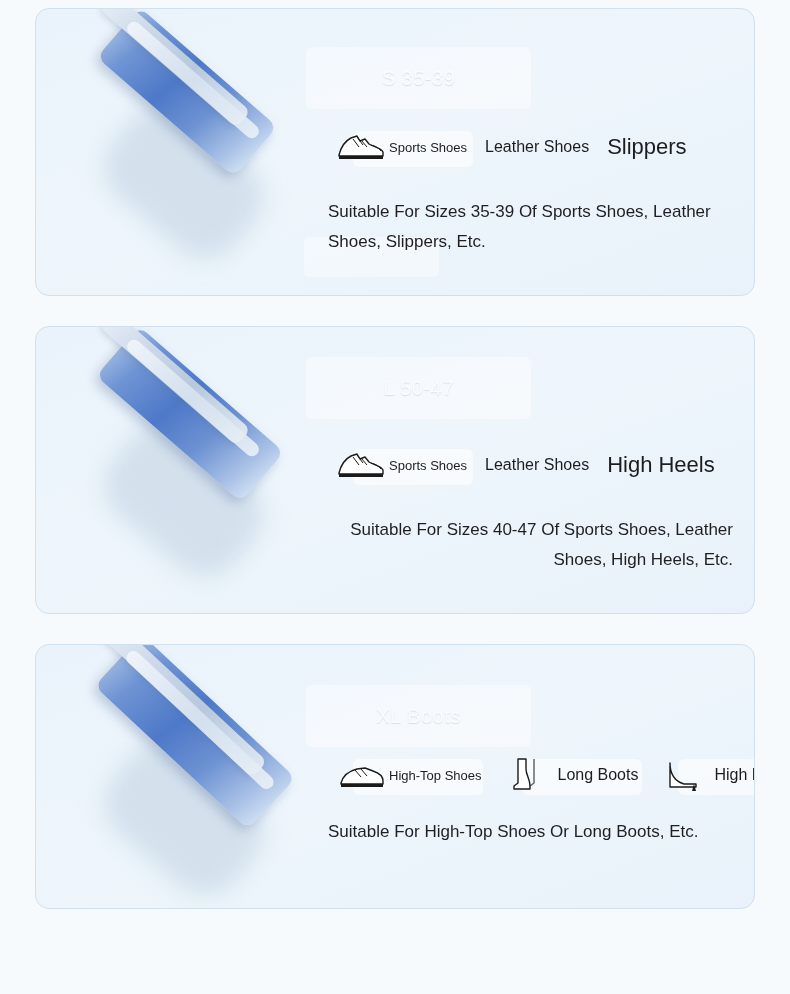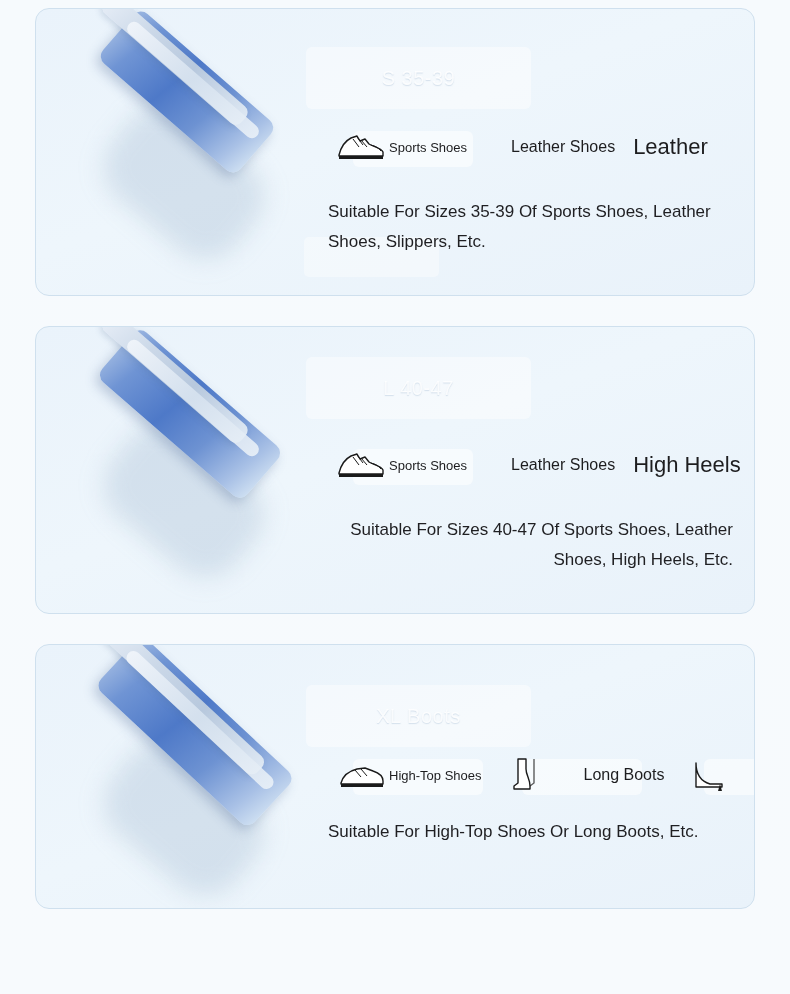--- a/index.html
+++ b/index.html
@@ -143,21 +143,21 @@
     z-index: 2;
     position: relative;
   }
   .type-label {
     z-index: 2;
     position: relative;
     color: #1d1d1f;
     white-space: nowrap;
   }
   .sz-1 { font-size: 13px; }
-  .sz-2 { font-size: 16px; margin-left: 26px; }
+  .sz-2 { font-size: 16px; }
   .sz-3 { font-size: 22px; }
 
   
   .desc {
     position: absolute;
     left: 292px;
     width: 405px;
     font-size: 17px;
     line-height: 30px;
     color: #1f1f22;
@@ -206,37 +206,37 @@
         <span class="type-label sz-1">Sports Shoes</span>
       </div>
 
       <div class="type-item">
         <span class="type-icon" style="width:0;flex:0 0 0"></span>
         <span class="type-label sz-2">Leather Shoes</span>
       </div>
 
       <div class="type-item">
         <span class="type-icon" style="width:0;flex:0 0 0"></span>
-        <span class="type-label sz-3">Leather</span>
+        <span class="type-label sz-3">Slippers</span>
       </div>
     </div>
 
     <div class="desc-ghost"></div>
     <div class="desc">Suitable For Sizes 35-39 Of Sports Shoes, Leather Shoes, Slippers, Etc.</div>
   </div>
 
   <div class="card card-2">
     <div class="product">
       <div class="prod-shadow"></div>
       <div class="prod-body"></div>
       <div class="prod-edge"></div>
       <div class="prod-edge2"></div>
     </div>
 
-    <div class="ghost-title">L  40-47</div>
+    <div class="ghost-title">L  50-47</div>
 
     <div class="types">
       <div class="type-item">
         <div class="type-chip" style="width:120px"></div>
         <span class="type-icon">
           <svg viewBox="0 0 58 44" width="58" height="44">
             <path d="M8 30 C10 22 14 16 20 13 L26 11 L29 16 L34 14 L38 19 C43 22 50 23 52 27 L52 31 L8 31 Z" fill="#fff" stroke="#1a1a1a" stroke-width="1.4" stroke-linejoin="round"></path>
             <path d="M8 31 L52 31 L52 34 L8 34 Z" fill="#1a1a1a"></path>
             <path d="M22 14 L28 22 M26 12 L32 20 M30 15 L36 22" stroke="#1a1a1a" stroke-width="1"></path>
             <path d="M40 20 C44 21 48 23 50 26" stroke="#1a1a1a" stroke-width="1" fill="none"></path>

